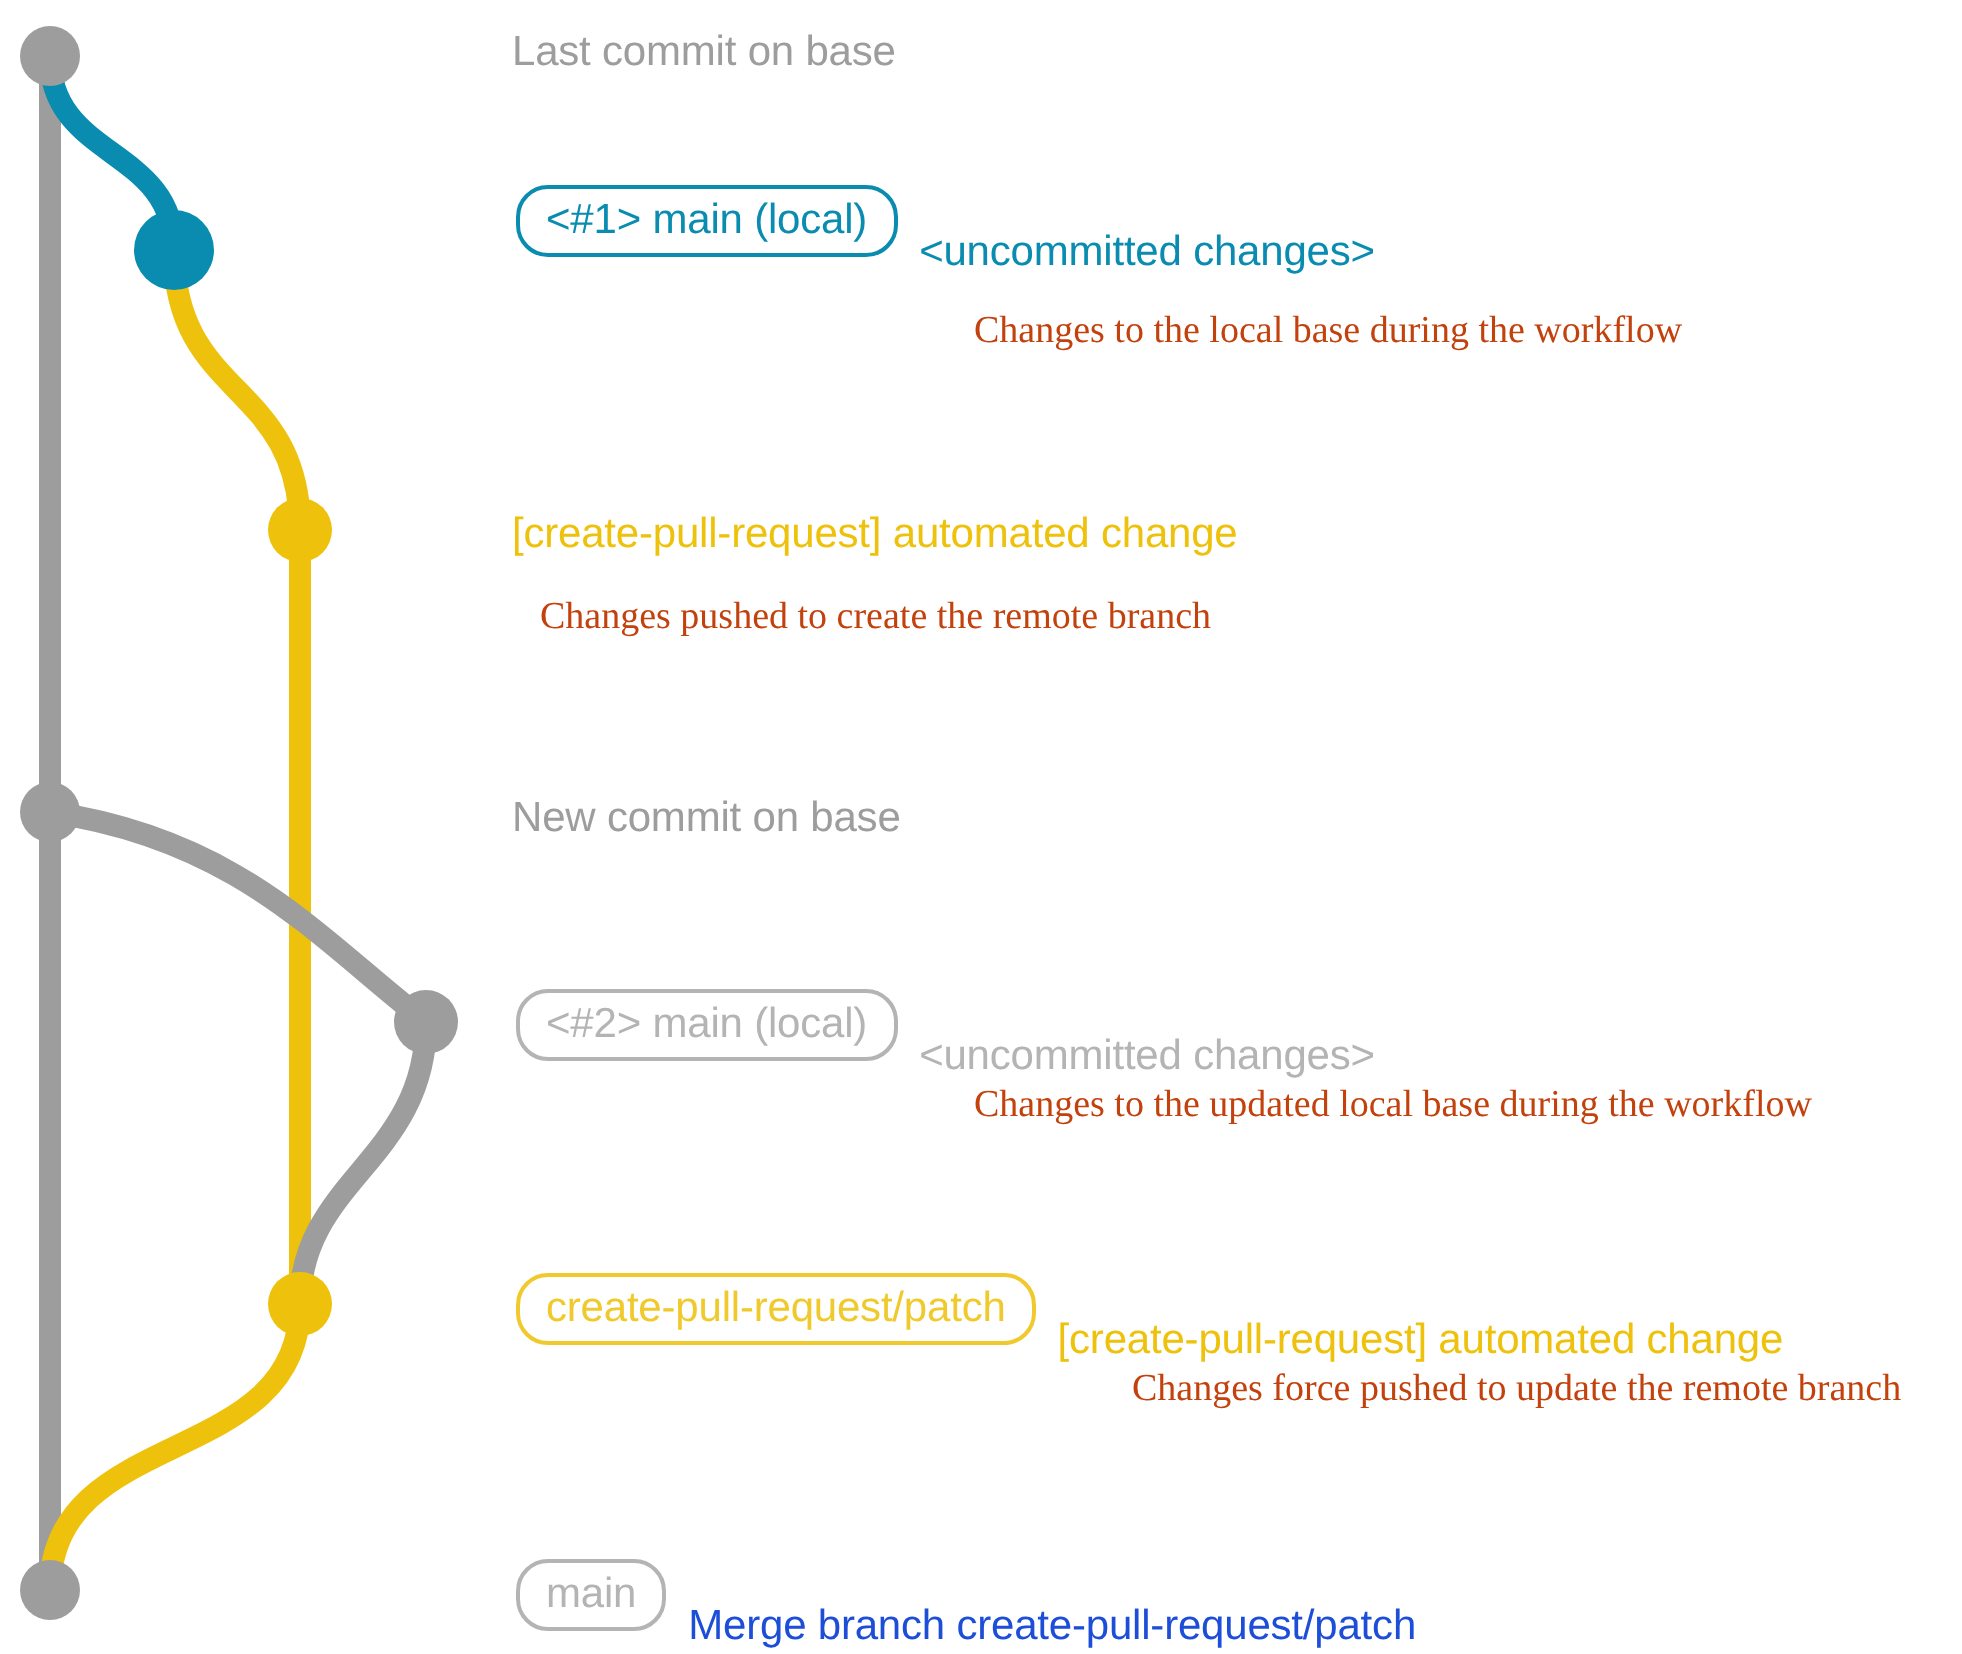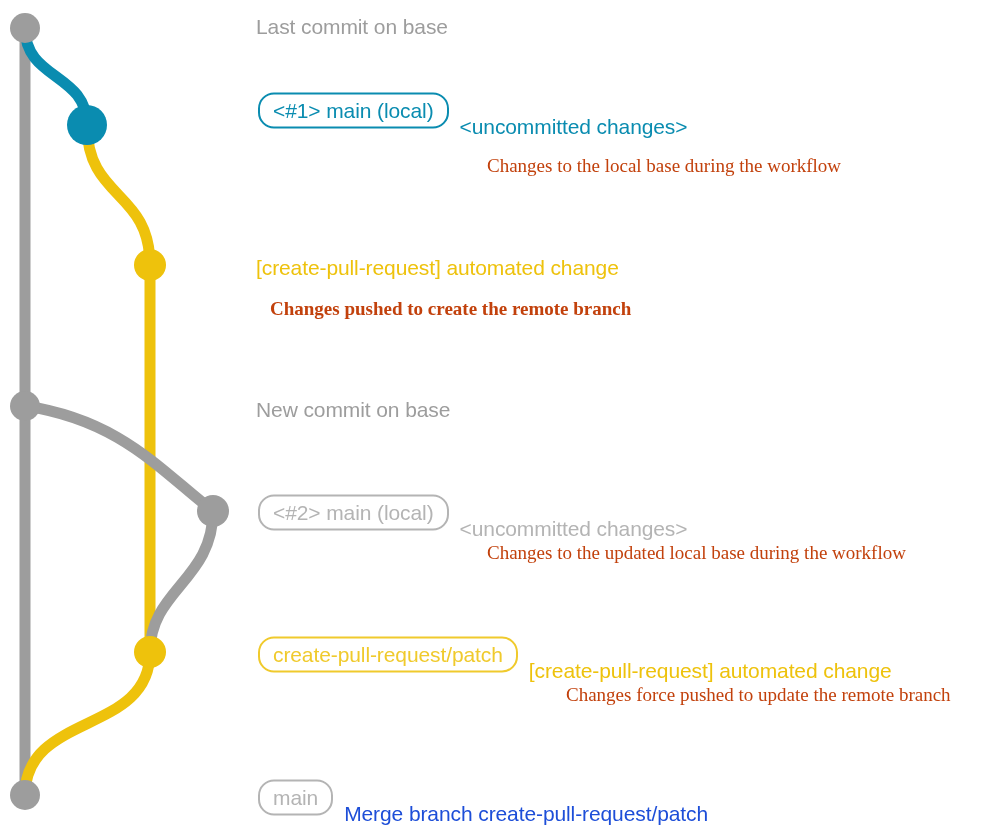--- a/index.html
+++ b/index.html
@@ -104,21 +104,21 @@
 
   <div class="row" style="left:258px; top:110px; transform:translateY(-50%);">
     <span class="pill c-blue">&lt;#1&gt; main (local)</span>
     <span class="caption c-blue">&lt;uncommitted changes&gt;</span>
   </div>
   <div class="subnote" style="left:487px; top:156px;">Changes to the local base during the workflow</div>
 
   <div class="row" style="left:256px; top:267px; transform:translateY(-50%);">
     <span class="caption c-yellow">[create-pull-request] automated change</span>
   </div>
-  <div class="subnote" style="left:270px; top:299px;font-weight:bold;">Changes pushed to create the remote branch</div>
+  <div class="subnote" style="left:270px; top:299px;">Changes pushed to create the remote branch</div>
 
   <div class="row" style="left:256px; top:409px; transform:translateY(-50%);text-align:right;">
     <span class="caption c-gray">New commit on base</span>
   </div>
 
   <div class="row" style="left:258px; top:512px; transform:translateY(-50%);">
     <span class="pill c-gray-pill">&lt;#2&gt; main (local)</span>
     <span class="caption c-gray-pill">&lt;uncommitted changes&gt;</span>
   </div>
   <div class="subnote" style="left:487px; top:543px;">Changes to the updated local base during the workflow</div>

